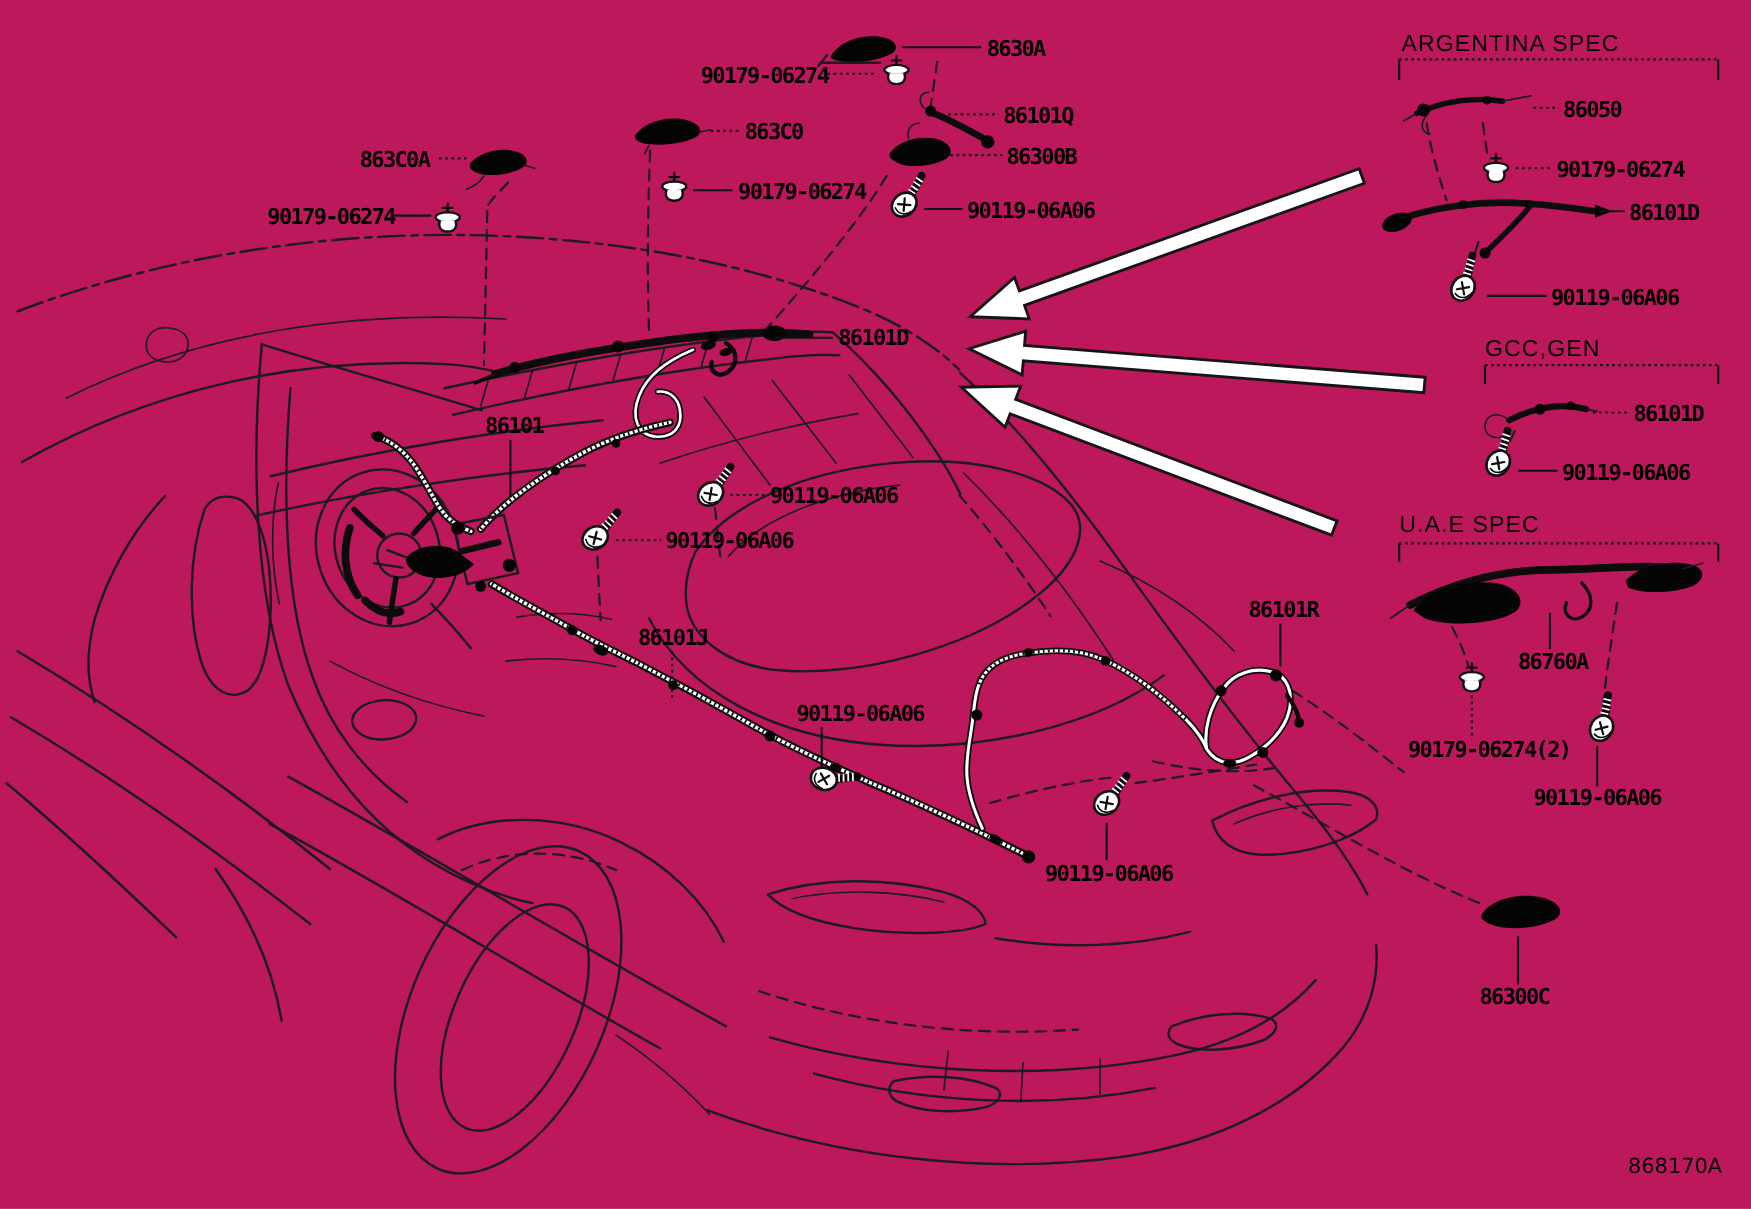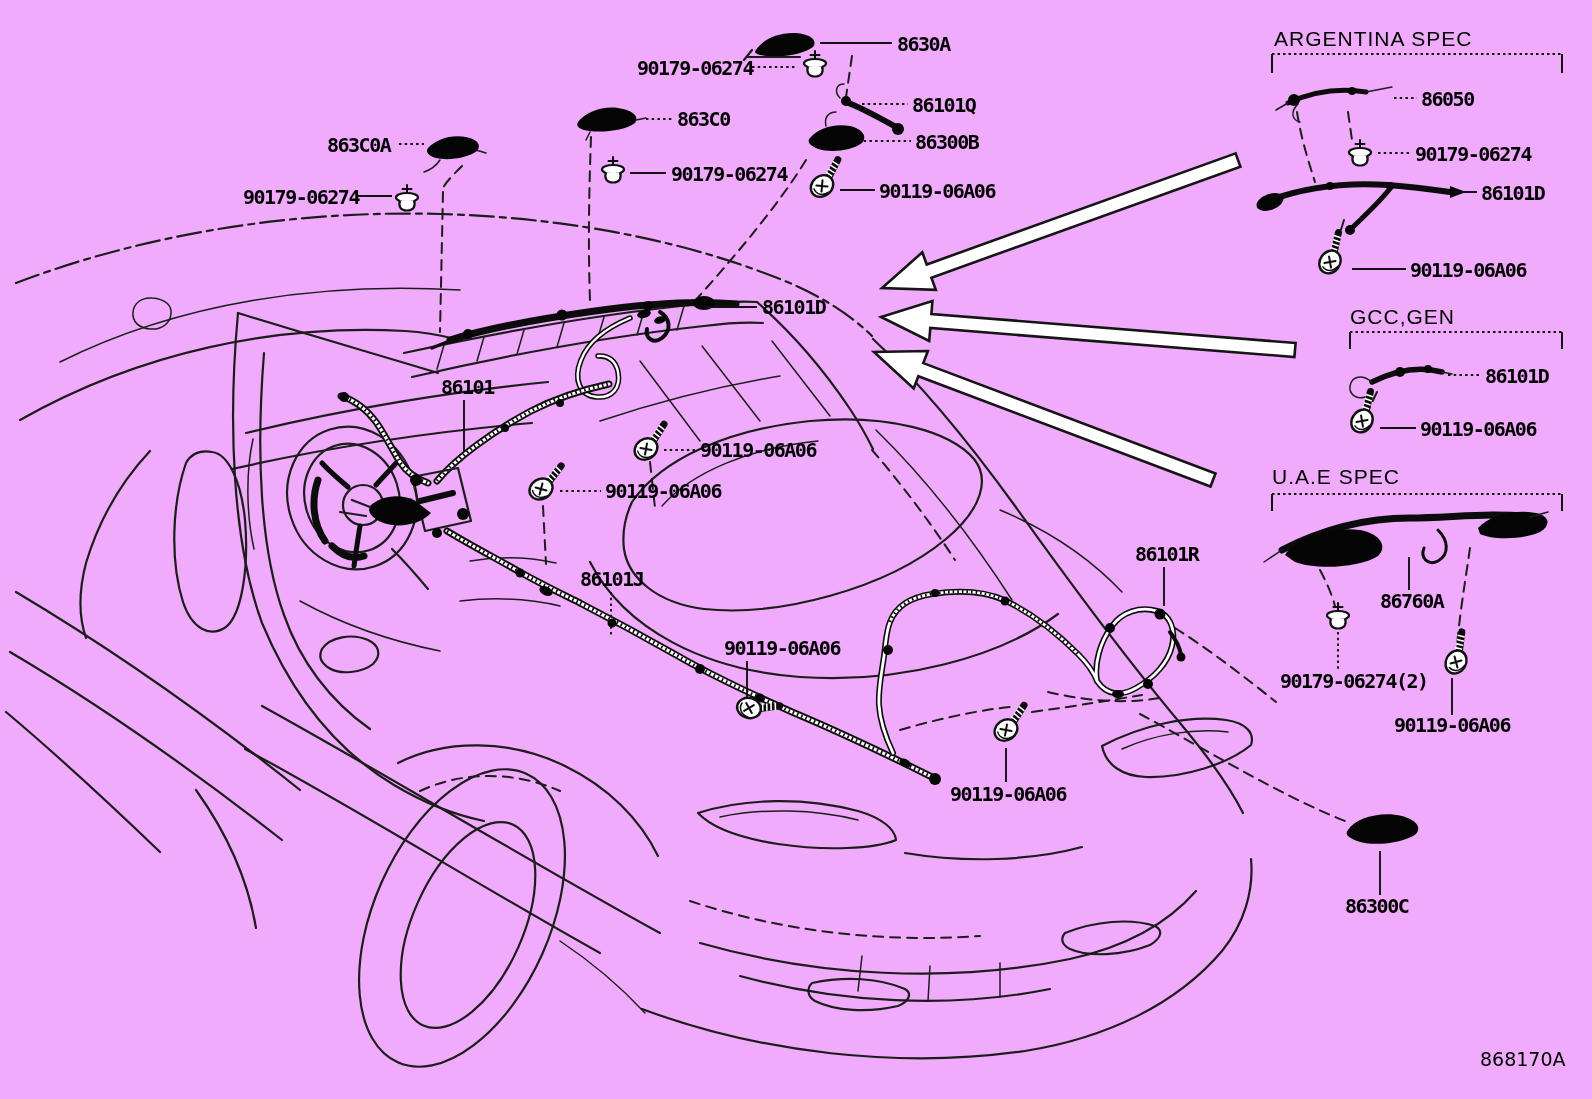--- a/index.html
+++ b/index.html
@@ -1,16 +1,16 @@
 <!DOCTYPE html>
 <html><head>
 <meta charset="utf-8">
 <style>
   html,body{margin:0;padding:0;background:#fff;}
-  .stage{position:relative;width:1592px;height:1099px;background:#f0abfc;overflow:hidden;}
+  .stage{position:relative;width:1592px;height:1099px;background:#be185d;overflow:hidden;}
   svg{display:block;}
   
   .cl{fill:none;stroke:#1c1c1c;stroke-width:2.2;stroke-linecap:round;stroke-linejoin:round;}
   .cl-thin{fill:none;stroke:#1c1c1c;stroke-width:1.5;stroke-linecap:round;}
   .dash{fill:none;stroke:#1c1c1c;stroke-width:2;stroke-dasharray:10 7;stroke-linecap:round;}
   .dashdot{fill:none;stroke:#1c1c1c;stroke-width:2.2;stroke-dasharray:24 6 6 6;stroke-linecap:round;}
   
   .tube-o{fill:none;stroke:#0c0c0c;stroke-width:7;stroke-linecap:round;stroke-linejoin:round;}
   .tube-i{fill:none;stroke:#ffffff;stroke-width:3.2;stroke-linecap:round;stroke-linejoin:round;}
   .tube-x{fill:none;stroke:#0c0c0c;stroke-width:3.2;stroke-dasharray:1.6 3;stroke-linecap:butt;}

